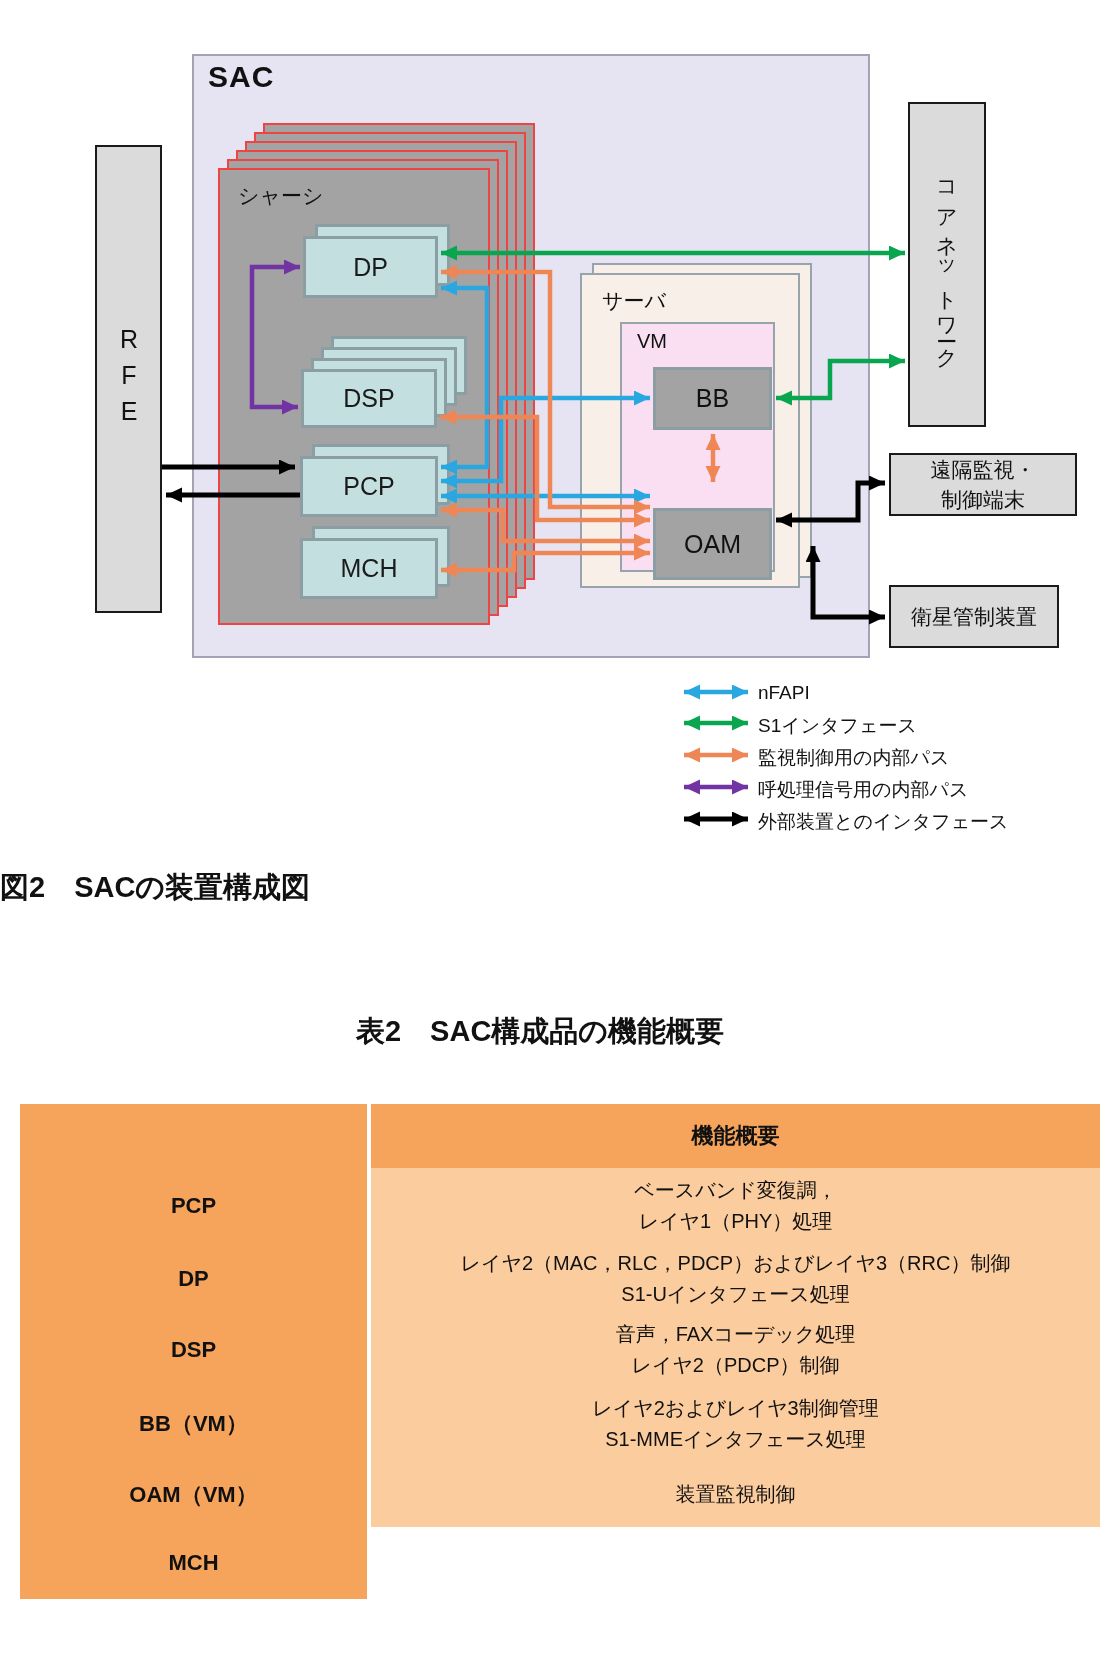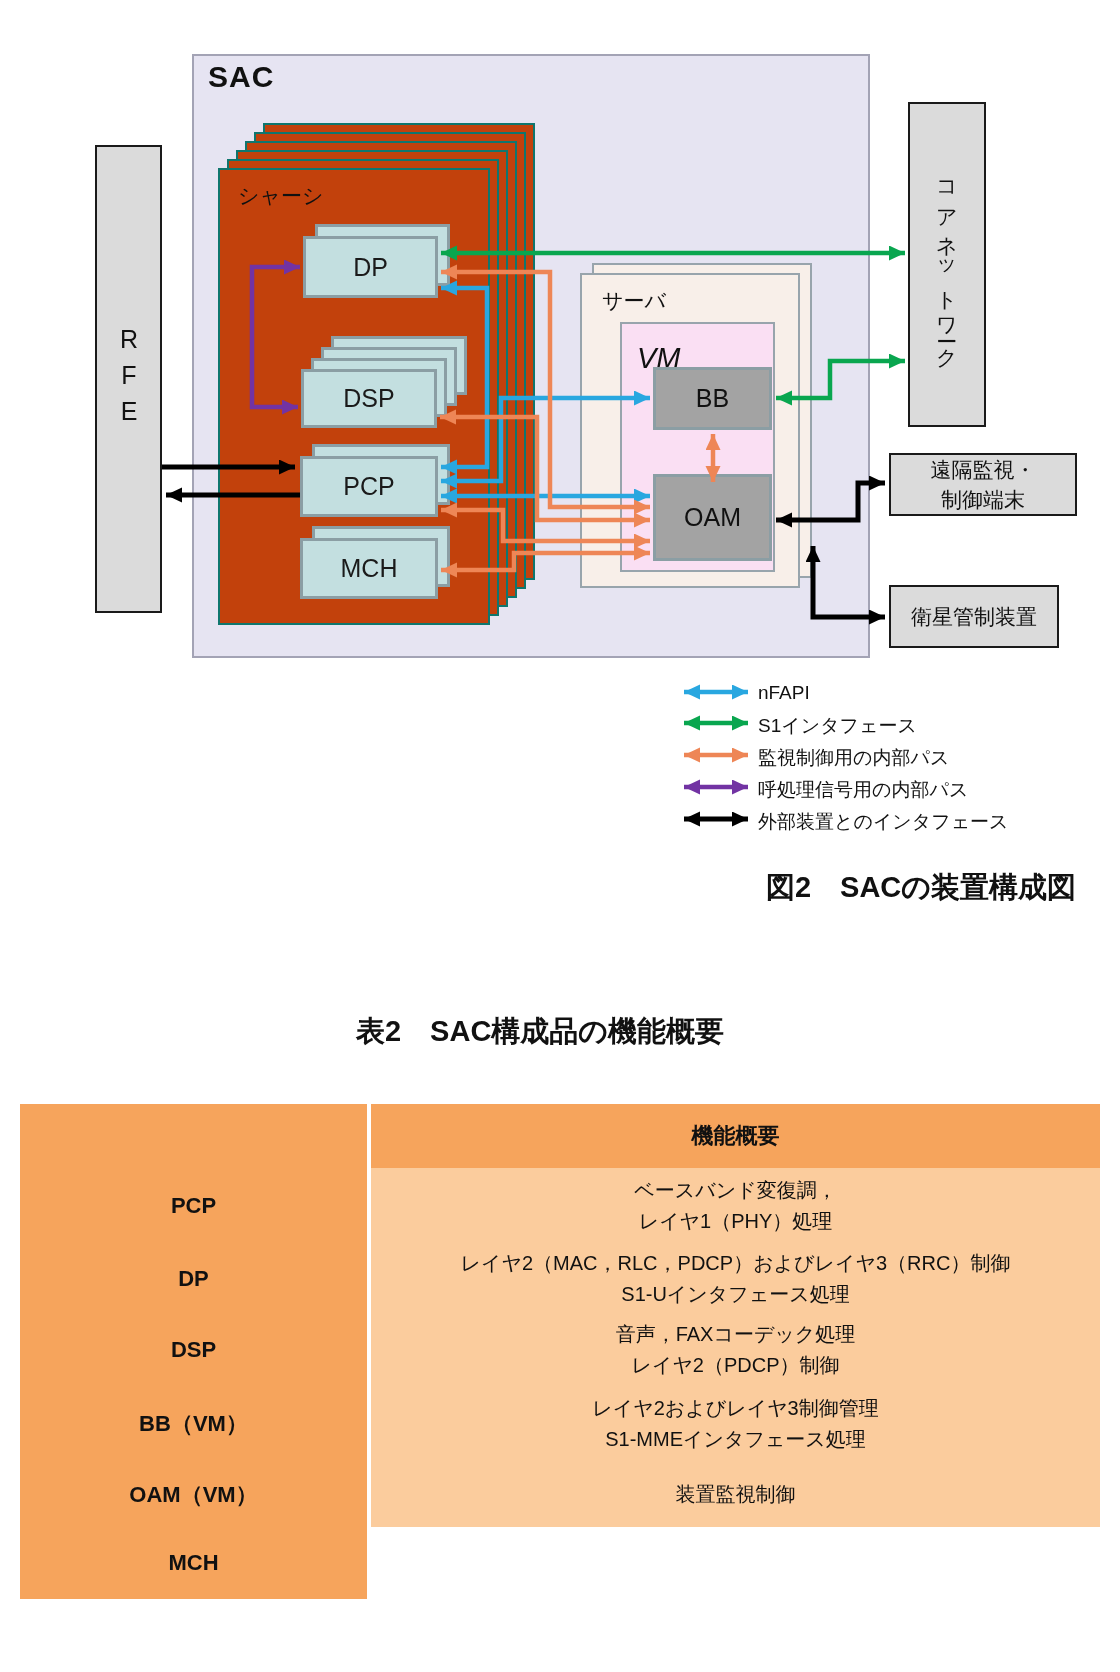--- a/index.html
+++ b/index.html
@@ -2,37 +2,37 @@
 <html><head>
 <meta charset="utf-8">
 <style>
   html,body{margin:0;padding:0;background:#ffffff;}
   body{width:1120px;height:1672px;position:relative;overflow:hidden;
        font-family:"Liberation Sans","DejaVu Sans",sans-serif;color:#111;}
   .abs{position:absolute;box-sizing:border-box;}
   
   .sac{background:#e6e4f2;border:2px solid #a3a3b5;}
   .sac-label{position:absolute;left:14px;top:4px;font-size:30px;font-weight:bold;letter-spacing:1px;}
-  .chassis{background:#c2410c;border:2px solid #0f766e;}
+  .chassis{background:#a3a3a3;border:2px solid #ef4444;}
   .chassis-label{position:absolute;left:18px;top:12px;font-size:21px;}
   .module{background:#c3dfe0;border:3px solid #8b9ea4;display:flex;align-items:center;justify-content:center;
           font-size:25px;color:#1a1a1a;}
   .mlayer{background:#c3dfe0;border:3px solid #8b9ea4;}
   .server{background:#f8efe9;border:2px solid #98a4ac;}
   .server-label{position:absolute;left:20px;top:12px;font-size:21px;}
   .vm{background:#fadff3;border:2px solid #98a4ac;}
-  .vm-label{position:absolute;left:15px;top:18px;font-size:29px;font-style:italic;}
+  .vm-label{position:absolute;left:15px;top:6px;font-size:20px;}
   .vmbox{background:#a3a3a3;border:3px solid #8b9ea4;display:flex;align-items:center;justify-content:center;
          font-size:25px;}
   .graybox{background:#dbdbdb;border:2px solid #1a1a1a;display:flex;align-items:center;justify-content:center;
            text-align:center;font-size:21px;line-height:1.4;white-space:pre-line;}
   .vtext{writing-mode:vertical-rl;text-orientation:upright;letter-spacing:3px;font-size:21px;}
   .rfe-text{writing-mode:vertical-rl;text-orientation:upright;letter-spacing:8px;font-size:25px;}
   .legend-label{position:absolute;font-size:19px;white-space:nowrap;}
-  .caption{position:absolute;left:0;width:1076px;text-align:right;font-size:29px;font-weight:bold;}
+  .caption{position:absolute;left:0;width:1076px;text-align:left;font-size:29px;font-weight:bold;}
   .tbl-title{position:absolute;left:0;width:1080px;text-align:center;font-size:29px;font-weight:bold;}
   
   .tbl{position:absolute;left:20px;top:1104px;width:1080px;}
   .trow{display:flex;}
   .tc1{width:347px;margin-right:4px;background:#f6a45c;display:flex;align-items:center;justify-content:center;
        font-size:22px;font-weight:bold;}
   .tc2{flex:1;background:#fbcc9d;display:flex;align-items:center;justify-content:center;text-align:center;
        font-size:20px;line-height:1.55;white-space:pre-line;}
   .thead .tc1,.thead .tc2{background:#f6a45c;font-weight:bold;font-size:22px;}
   svg.overlay{position:absolute;left:0;top:0;pointer-events:none;}
@@ -80,21 +80,21 @@
   <div class="server-label">サーバ</div>
 </div>
 
 <div class="abs vm" style="left:620px;top:322px;width:155px;height:250px;">
   <div class="vm-label">VM</div>
 </div>
 
 <div class="abs vmbox" style="left:653px;top:367px;width:119px;height:63px;">
   <span>BB</span>
 </div>
-<div class="abs vmbox" style="left:653px;top:474px;width:119px;height:87px;">
+<div class="abs vmbox" style="left:653px;top:508px;width:119px;height:72px;">
   <span>OAM</span>
 </div>
 
 <div class="abs graybox" style="left:95px;top:145px;width:67px;height:468px;">
   <span class="rfe-text">RFE</span>
 </div>
 
 <div class="abs graybox" style="left:908px;top:102px;width:78px;height:325px;">
   <span class="vtext">コアネットワーク</span>
 </div>

